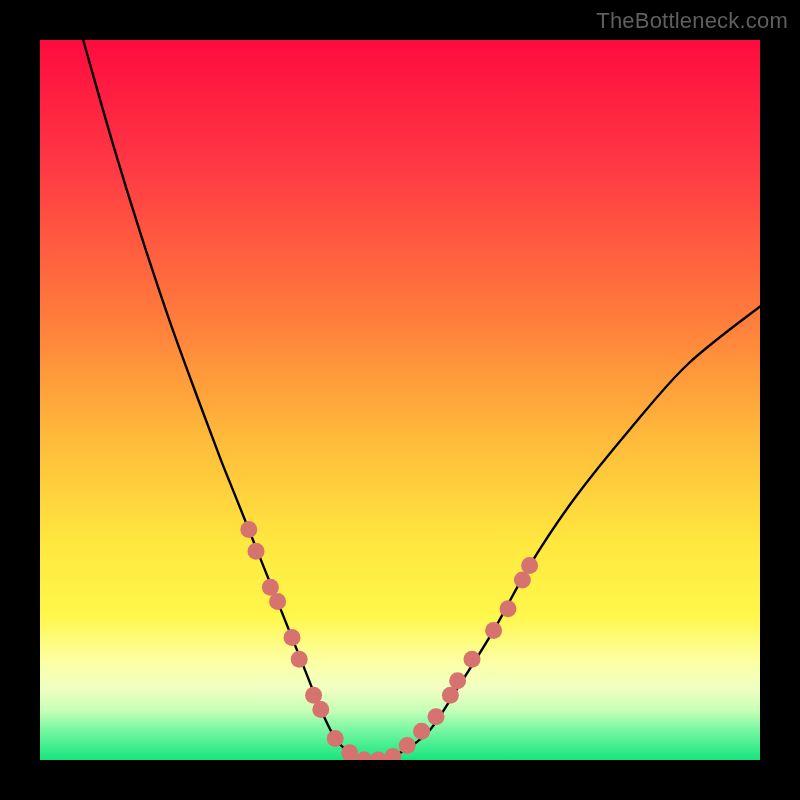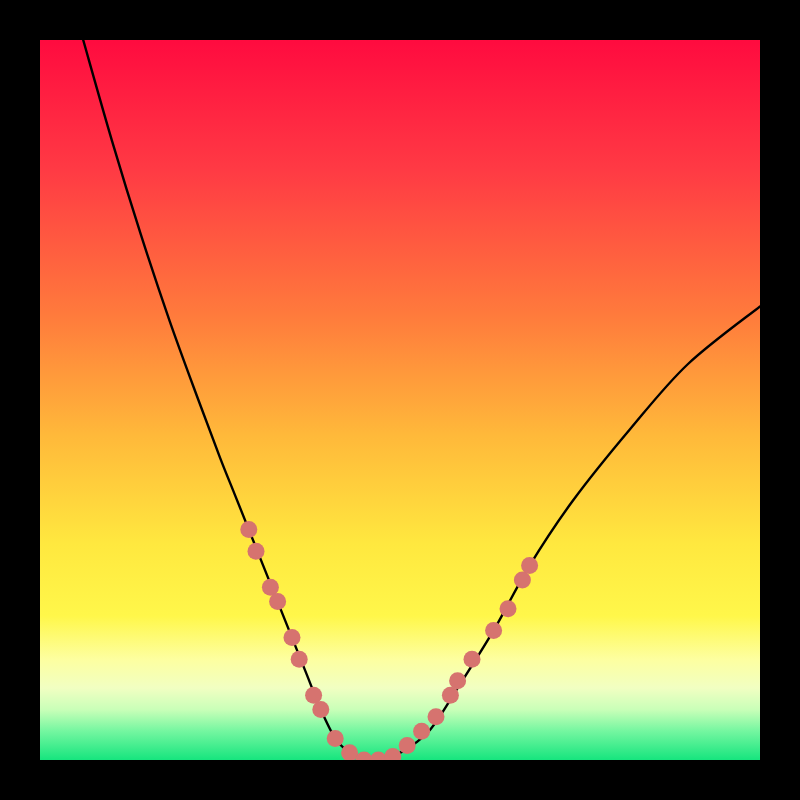--- a/index.html
+++ b/index.html
@@ -43,20 +43,21 @@
     inset: 0;
     width: 720px;
     height: 720px;
     overflow: visible;
   }
 </style>
 </head>
 <body>
 
 <div class="frame">
+  <div class="watermark">TheBottleneck.com</div>
 
   <div class="plot-area">
     <svg class="gradient-bg" width="720" height="720">
       <defs>
         <linearGradient id="bg-grad" x1="0" y1="0" x2="0" y2="1">
             <stop offset="0%" stop-color="#ff0b3f"></stop>
             <stop offset="18%" stop-color="#ff3a44"></stop>
             <stop offset="38%" stop-color="#ff7a3c"></stop>
             <stop offset="55.00000000000001%" stop-color="#ffb93a"></stop>
             <stop offset="70%" stop-color="#ffe83f"></stop>

